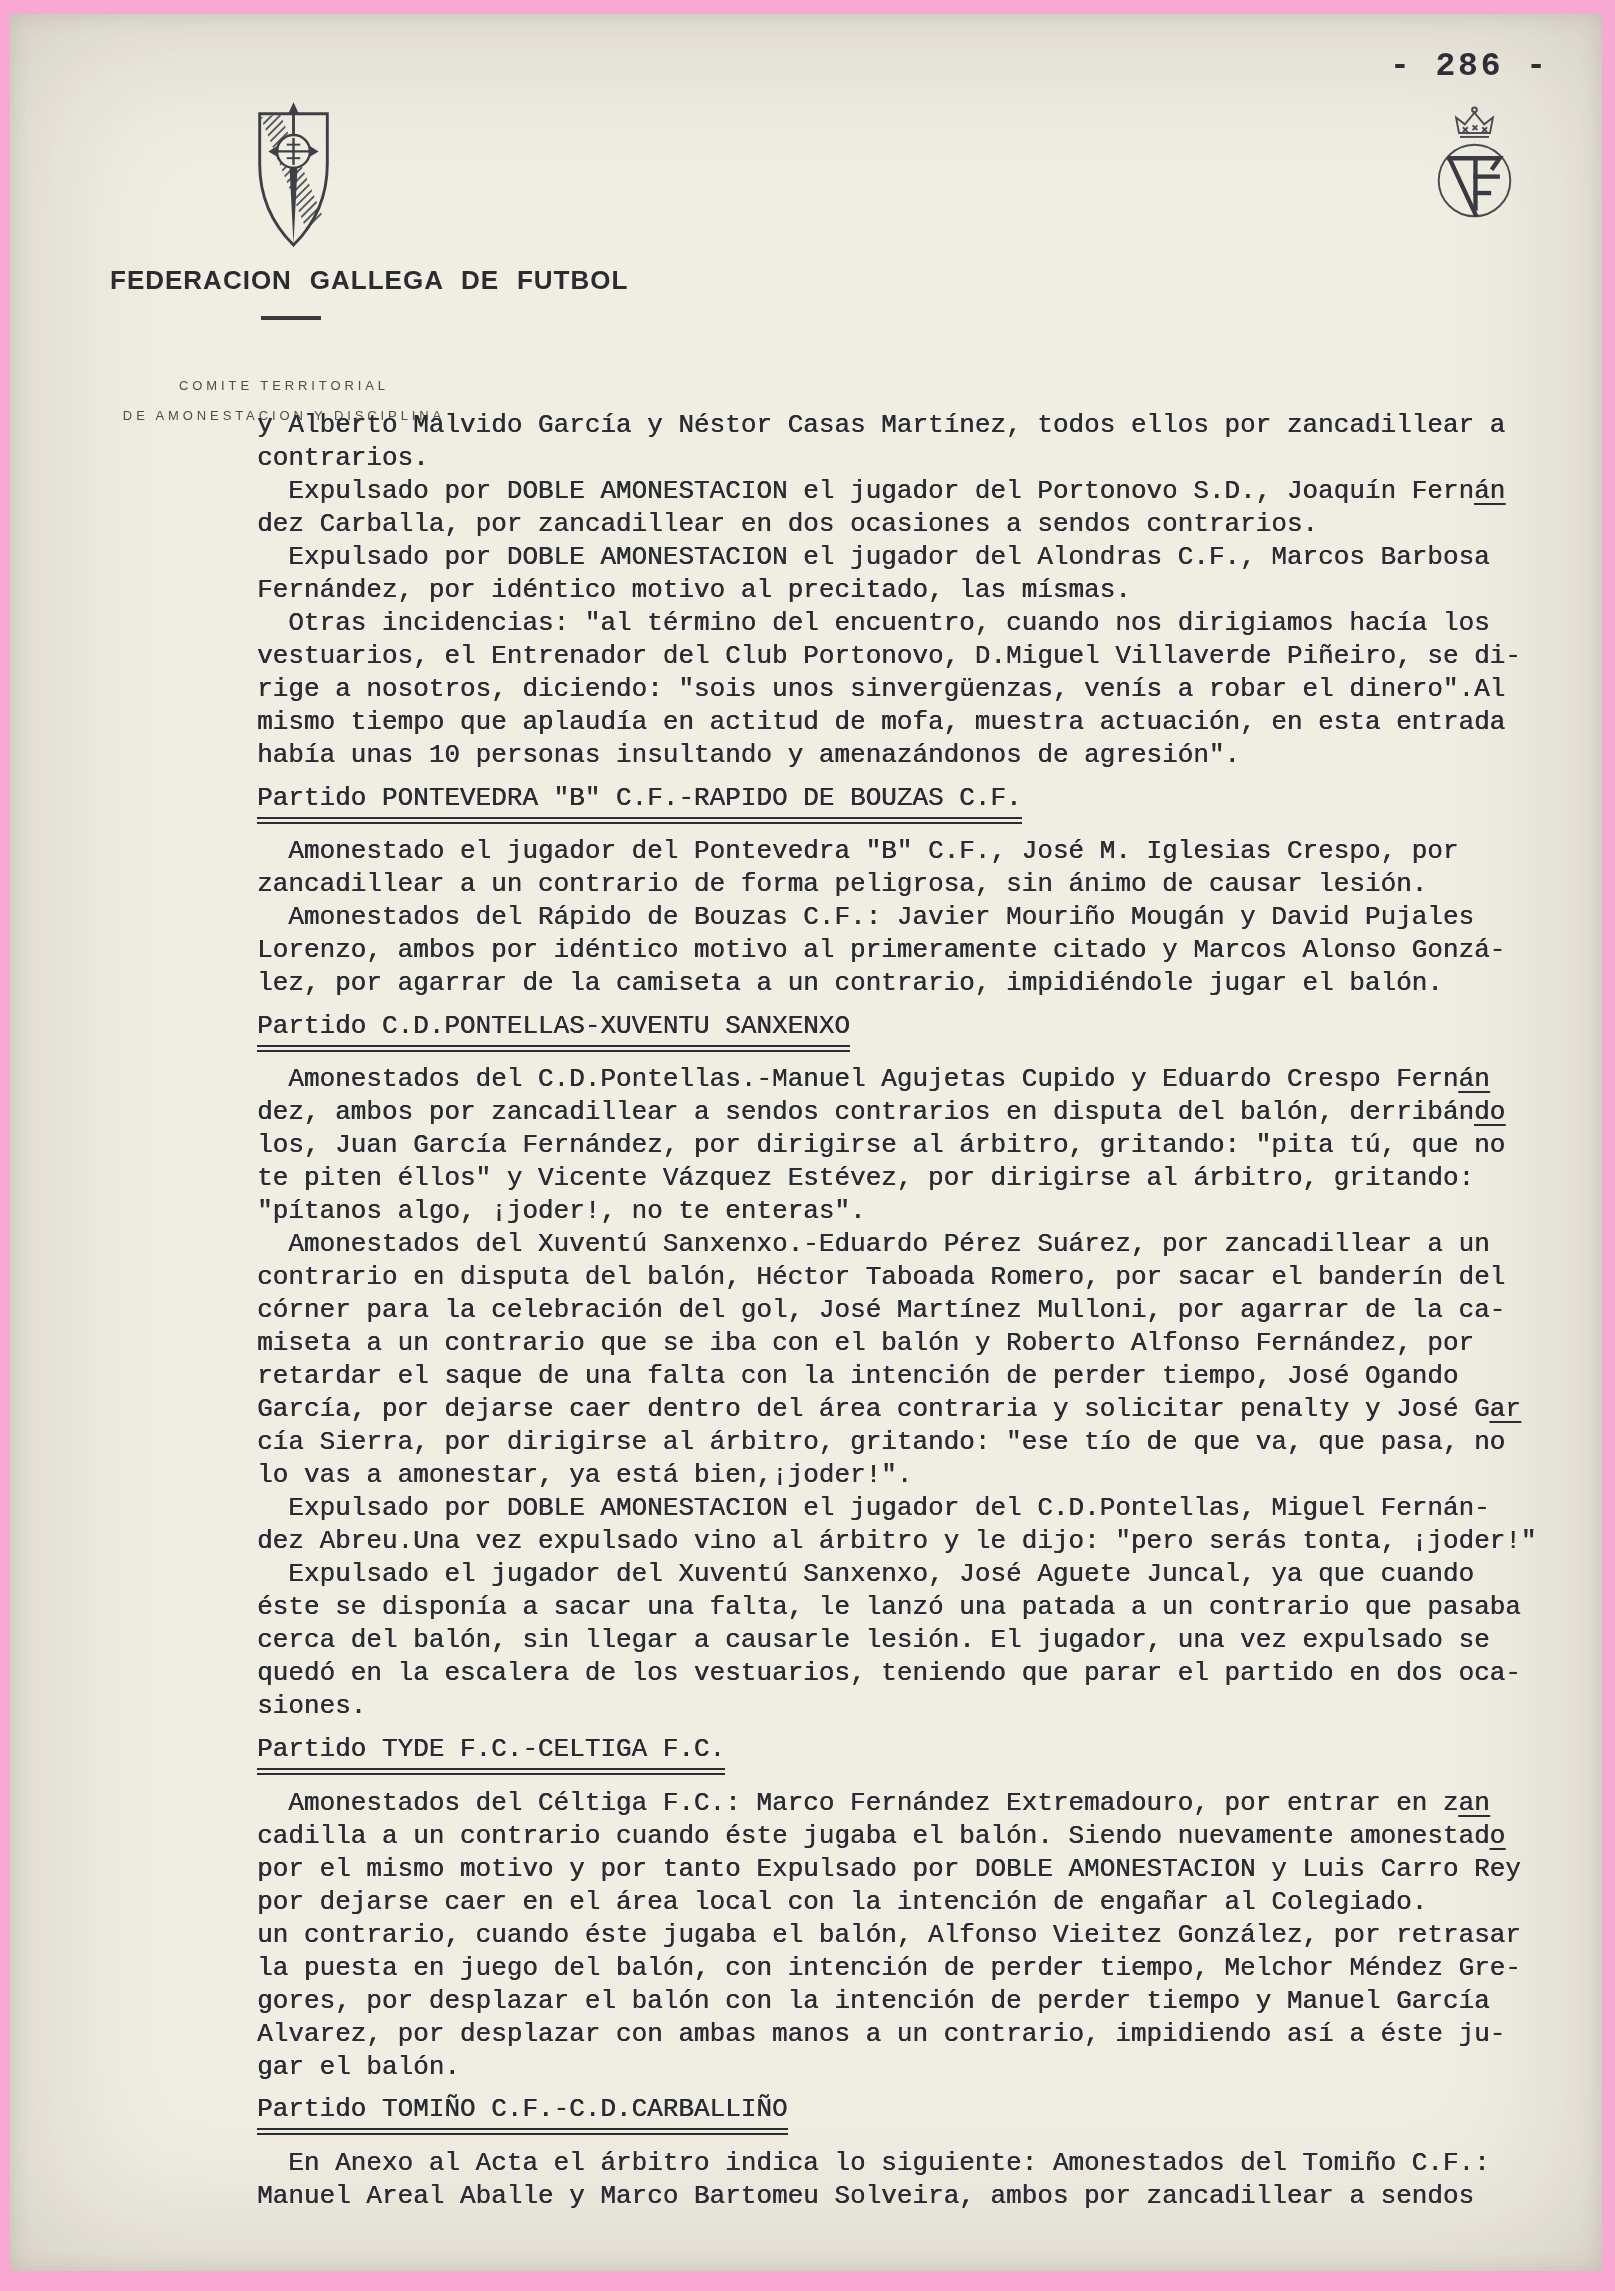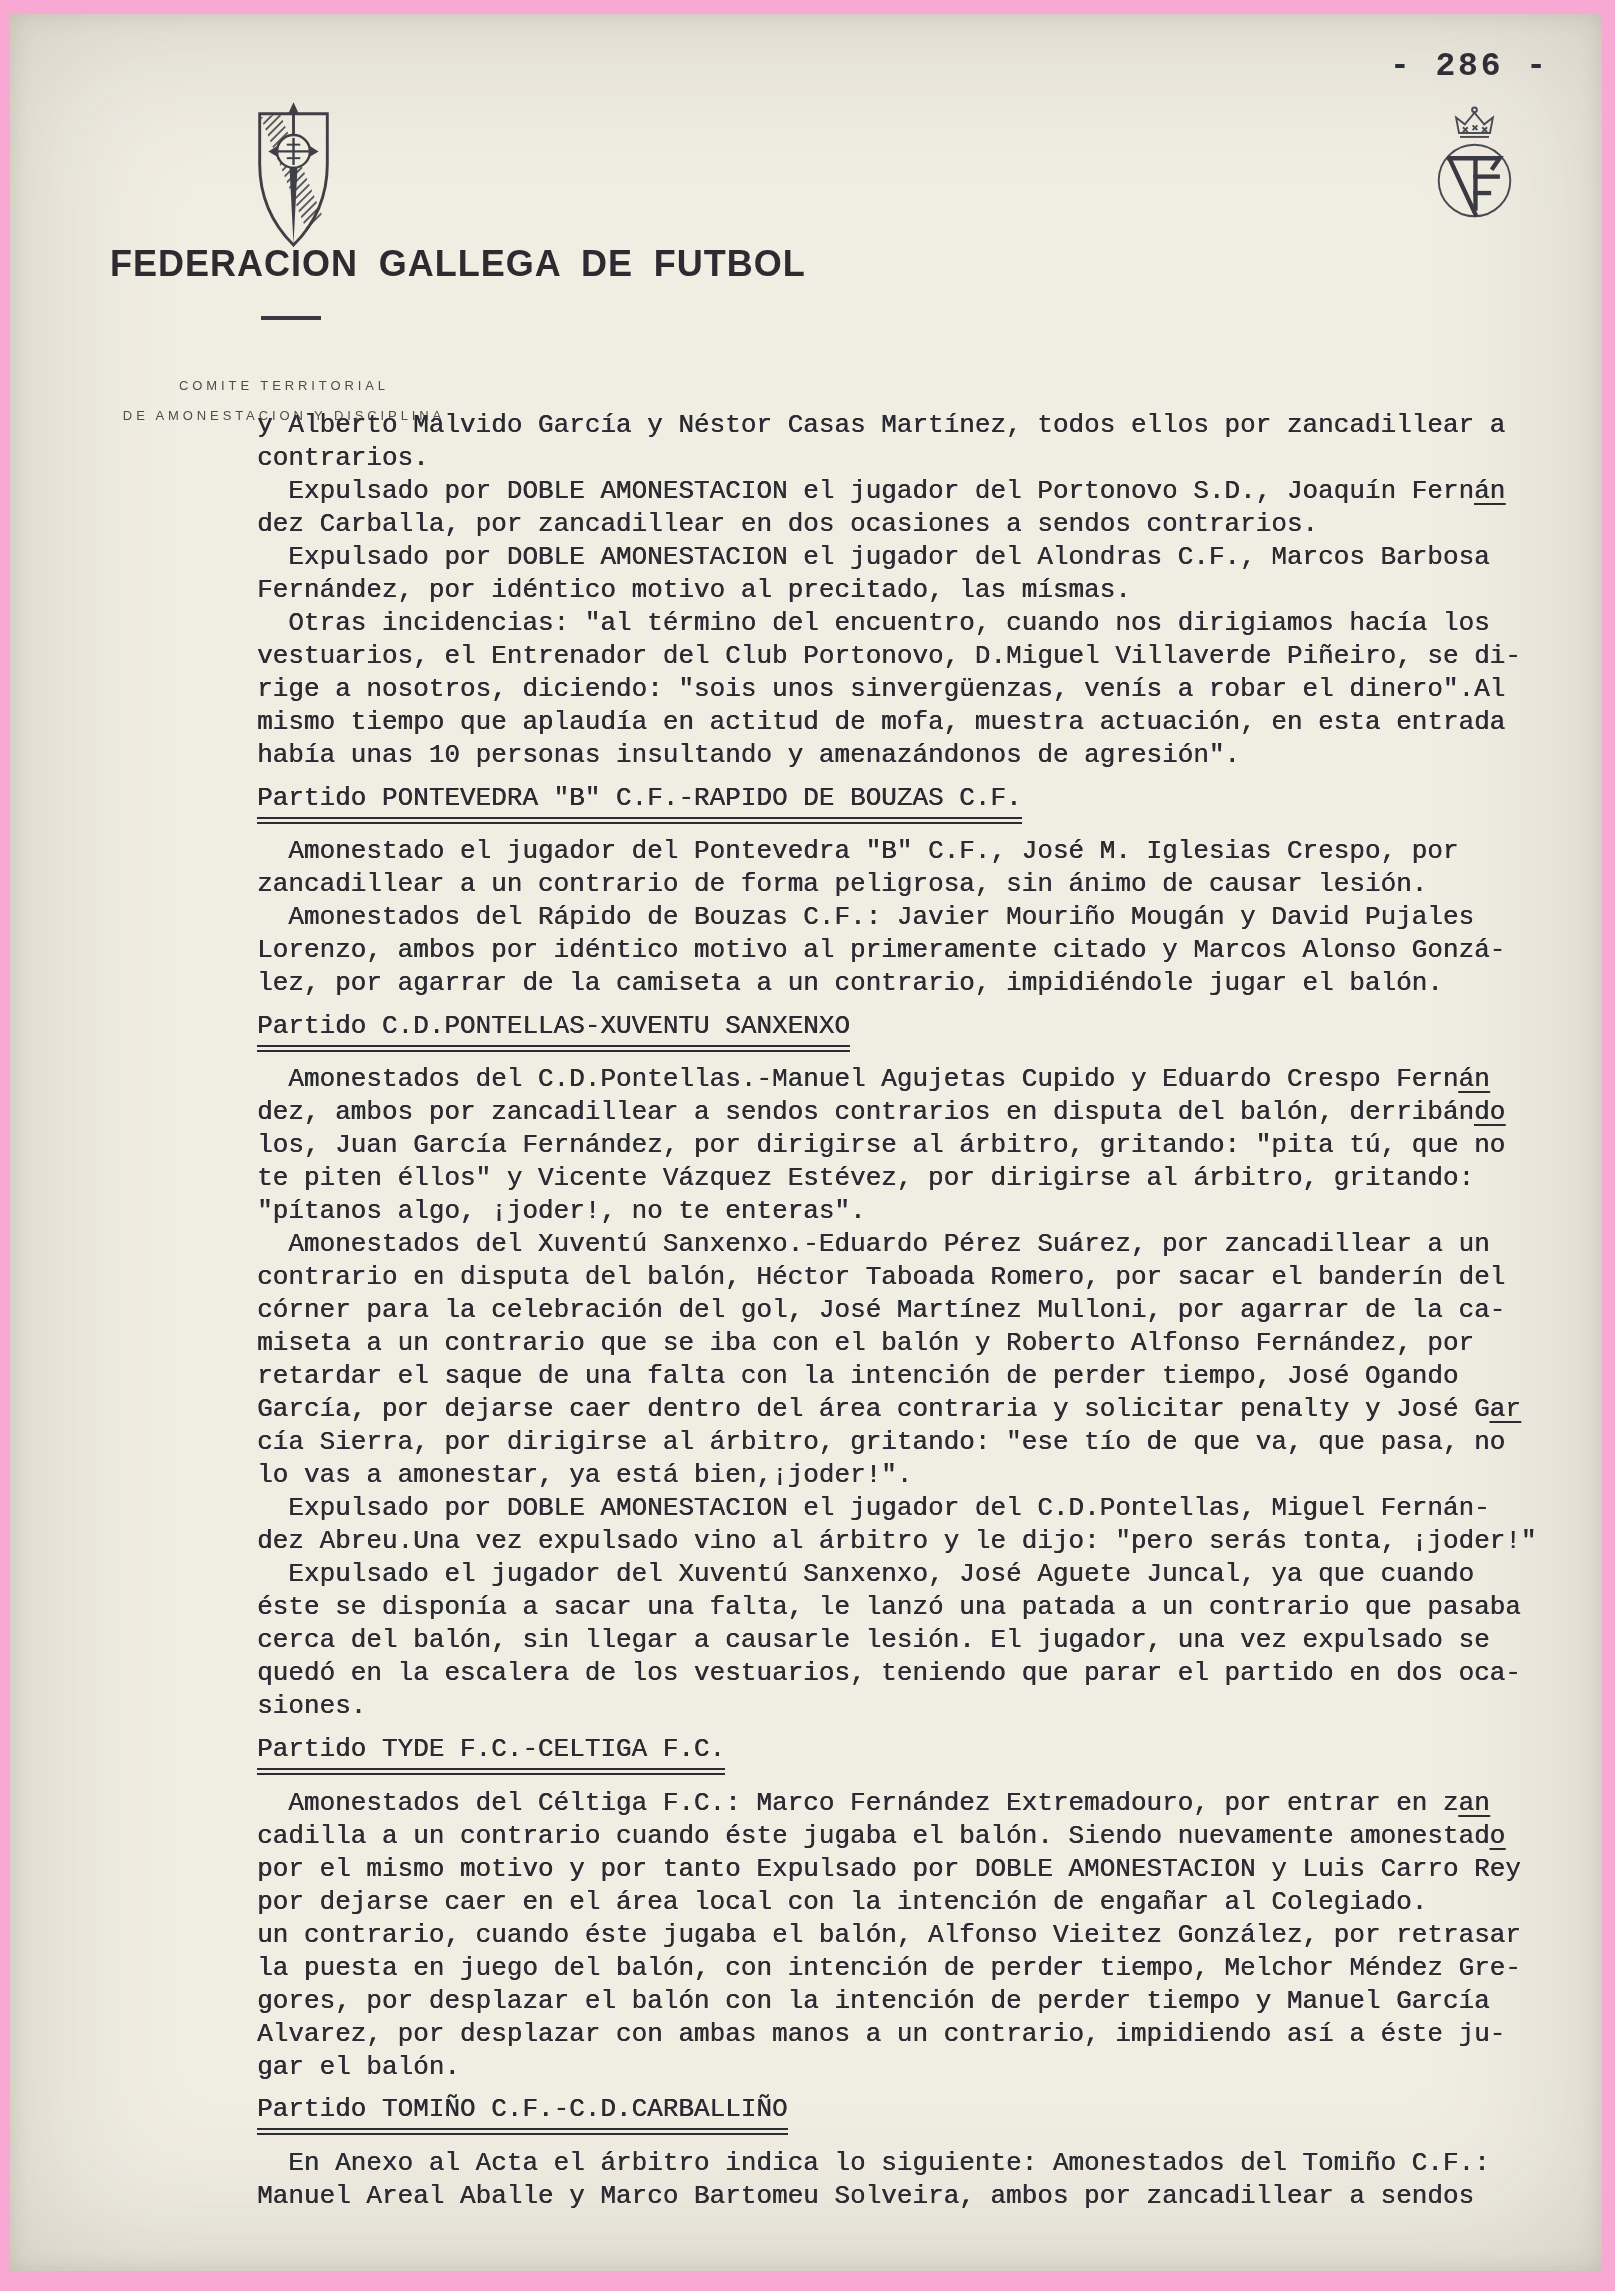--- a/index.html
+++ b/index.html
@@ -11,23 +11,23 @@
   .paper {
     position:absolute; left:9.7px; top:13.5px; width:1592px; height:2257px;
     background:#f0ede3;
     box-shadow: inset 0 0 164px rgba(92,78,55,.22), inset 0 0 21px rgba(60,50,35,.14);
   }
   .pagenum {
     position:absolute; left:1390px; top:48px;
     font-weight:bold; font-size:33px; letter-spacing:2.9px; color:#2e2e37;
   }
   .org-title {
-    position:absolute; left:110px; top:243px;
+    position:absolute; left:110px; top:265px;
     font-family:"Liberation Sans","DejaVu Sans",sans-serif;
-    font-weight:bold; font-size:36px; letter-spacing:1px; word-spacing:9.7px;
+    font-weight:bold; font-size:26px; letter-spacing:1px; word-spacing:9.7px;
     color:#2b2b30; white-space:nowrap;
   }
   .divider { position:absolute; left:261px; top:316px; width:60px; height:3.9px; background:#3a3a40; }
   .committee {
     position:absolute; left:0; top:332px; width:568px; text-align:center;
     font-family:"Liberation Sans","DejaVu Sans",sans-serif;
     font-size:13px; letter-spacing:3.9px; line-height:30px; color:#4c4c4c;
     white-space:nowrap;
     margin-top:39px;
   }

